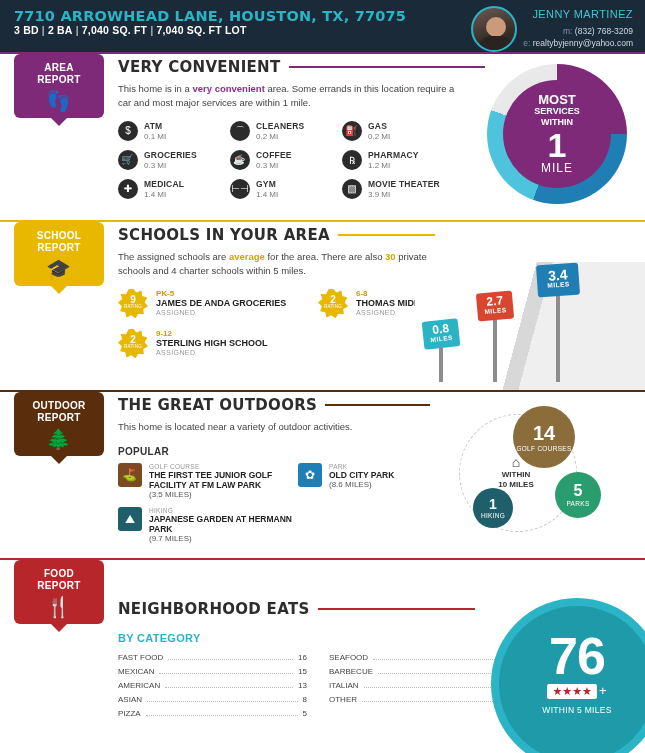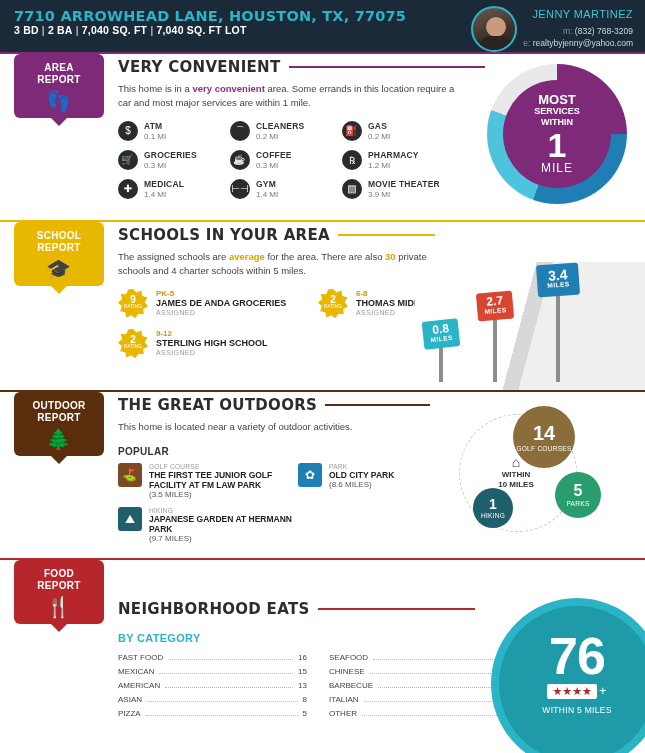--- a/index.html
+++ b/index.html
@@ -541,25 +541,20 @@
           <span class="cv">5</span>
         </div>
       </div>
       <div>
         <div class="cat-row">
           <span class="cn">SEAFOOD</span>
           <span class="dotfill"></span>
           <span class="cv">3</span>
         </div>
         <div class="cat-row">
-          <span class="cn">CHINESE</span>
-          <span class="dotfill"></span>
-          <span class="cv">3</span>
-        </div>
-        <div class="cat-row">
           <span class="cn">BARBECUE</span>
           <span class="dotfill"></span>
           <span class="cv">3</span>
         </div>
         <div class="cat-row">
           <span class="cn">ITALIAN</span>
           <span class="dotfill"></span>
           <span class="cv">3</span>
         </div>
         <div class="cat-row">

